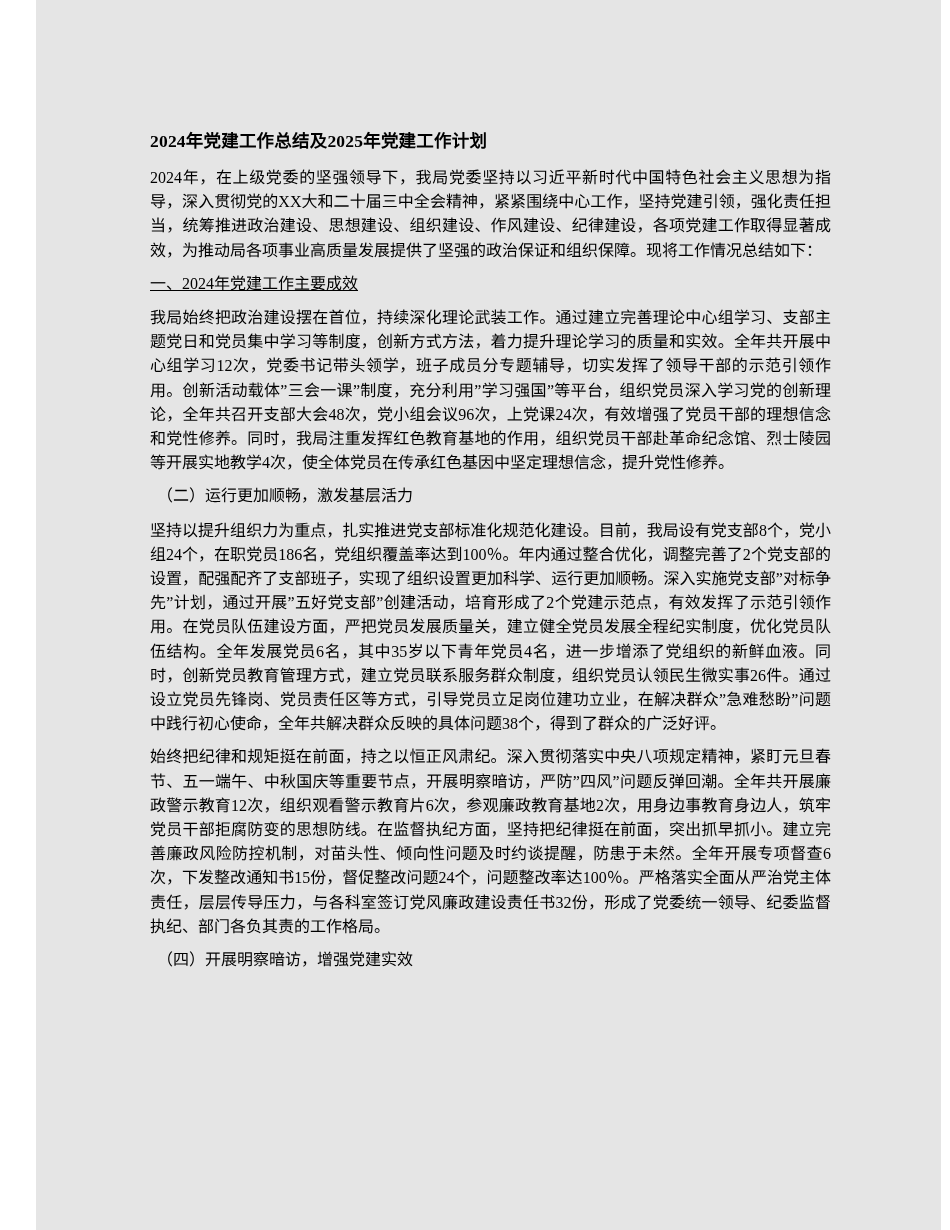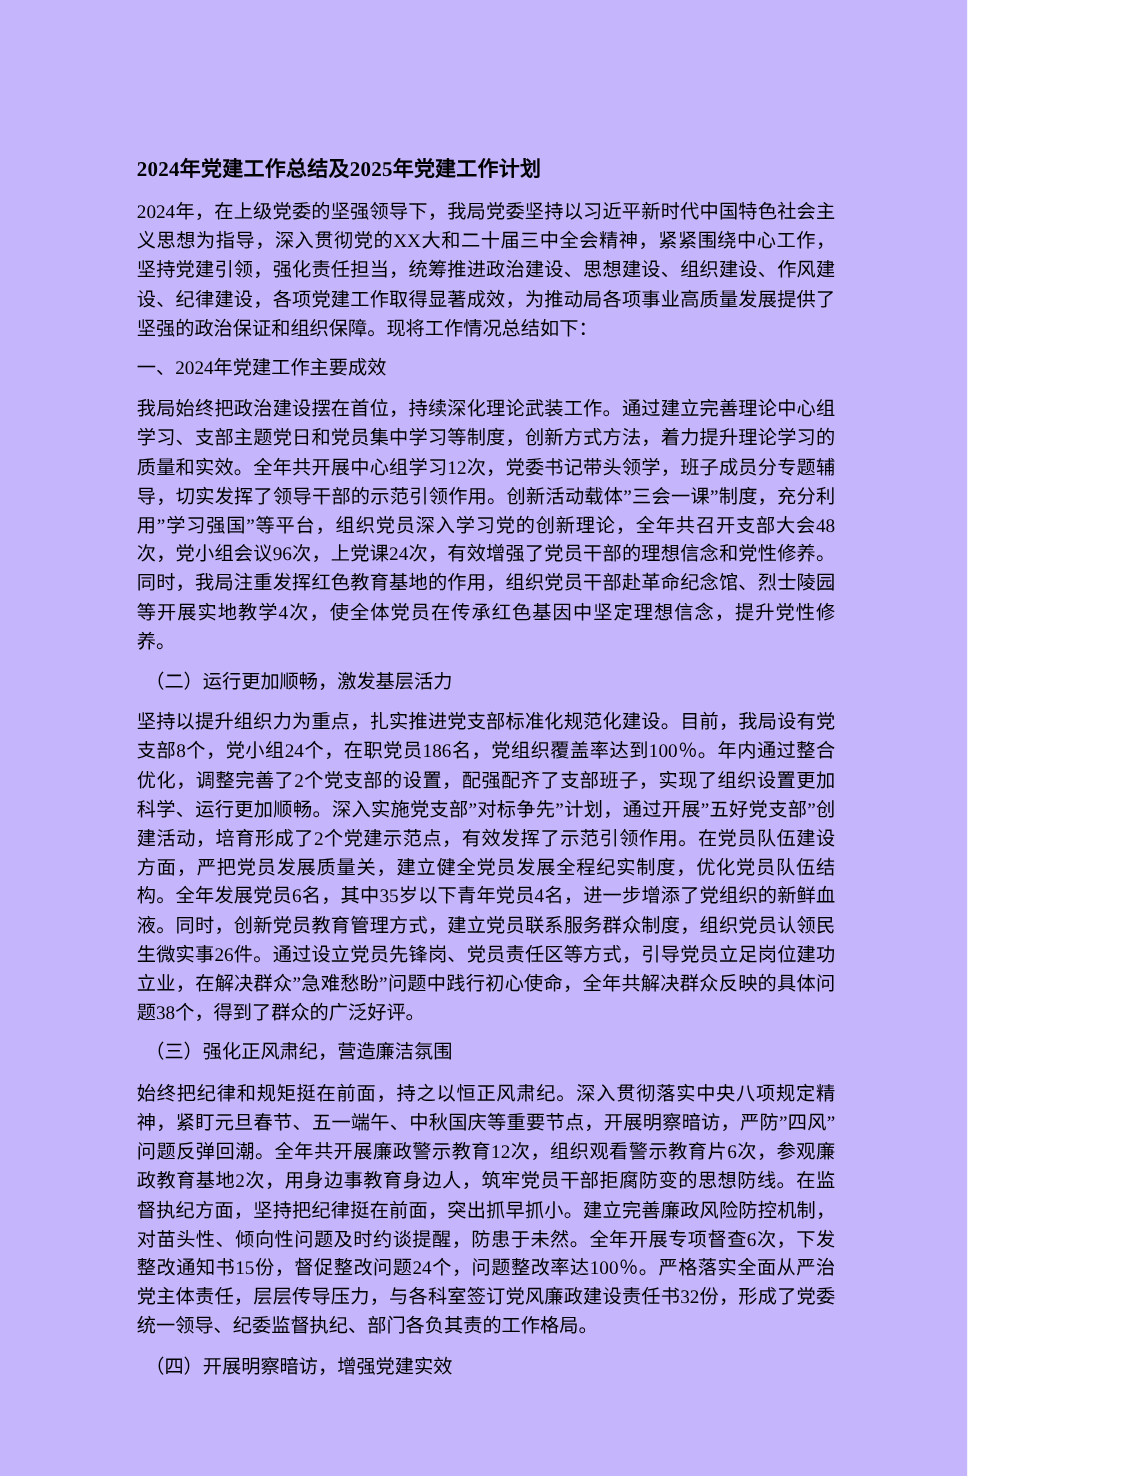--- a/index.html
+++ b/index.html
@@ -11,25 +11,26 @@
   body {
     width: 950px;
     height: 1230px;
     overflow: hidden;
     font-family: "Liberation Serif", "DejaVu Serif", serif;
     color: #000000;
     -webkit-font-smoothing: antialiased;
   }
   .page {
     position: relative;
-    width: 806px;
+    width: 905px;
     height: 1230px;
-    background: #c4b5fd;
+    background: #e5e5e5;
     box-sizing: border-box;
     padding: 128px 110px 0 114px;
+    margin-left: 36px;
   }
   .doc-title {
     font-size: 17.5px;
     font-weight: bold;
     line-height: 26px;
     margin: 0 0 12px 0;
     letter-spacing: 0.2px;
     text-align: left;
   }
   .para {
@@ -37,20 +38,21 @@
     line-height: 24.2px;
     margin: 0 0 9px 0;
     text-align: justify;
     text-justify: inter-ideograph;
     letter-spacing: 0px;
     text-indent: 0;
   }
   .para.heading-l1 {
     text-indent: 0;
     margin-bottom: 10px;
+    text-decoration: underline;
   }
   .para.heading-l2 {
     text-indent: 7px;
     margin-bottom: 10px;
   }
   .para.body {
     margin-bottom: 9px;
   }
   .para:last-child {
     margin-bottom: 0;
@@ -67,19 +69,18 @@
 
   <p class="para heading-l1">一、2024年党建工作主要成效</p>
 
 
   <p class="para body">我局始终把政治建设摆在首位，持续深化理论武装工作。通过建立完善理论中心组学习、支部主题党日和党员集中学习等制度，创新方式方法，着力提升理论学习的质量和实效。全年共开展中心组学习12次，党委书记带头领学，班子成员分专题辅导，切实发挥了领导干部的示范引领作用。创新活动载体”三会一课”制度，充分利用”学习强国”等平台，组织党员深入学习党的创新理论，全年共召开支部大会48次，党小组会议96次，上党课24次，有效增强了党员干部的理想信念和党性修养。同时，我局注重发挥红色教育基地的作用，组织党员干部赴革命纪念馆、烈士陵园等开展实地教学4次，使全体党员在传承红色基因中坚定理想信念，提升党性修养。</p>
 
   <p class="para heading-l2">（二）运行更加顺畅，激发基层活力</p>
 
   <p class="para body">坚持以提升组织力为重点，扎实推进党支部标准化规范化建设。目前，我局设有党支部8个，党小组24个，在职党员186名，党组织覆盖率达到100％。年内通过整合优化，调整完善了2个党支部的设置，配强配齐了支部班子，实现了组织设置更加科学、运行更加顺畅。深入实施党支部”对标争先”计划，通过开展”五好党支部”创建活动，培育形成了2个党建示范点，有效发挥了示范引领作用。在党员队伍建设方面，严把党员发展质量关，建立健全党员发展全程纪实制度，优化党员队伍结构。全年发展党员6名，其中35岁以下青年党员4名，进一步增添了党组织的新鲜血液。同时，创新党员教育管理方式，建立党员联系服务群众制度，组织党员认领民生微实事26件。通过设立党员先锋岗、党员责任区等方式，引导党员立足岗位建功立业，在解决群众”急难愁盼”问题中践行初心使命，全年共解决群众反映的具体问题38个，得到了群众的广泛好评。</p>
 
-  <p class="para heading-l2">（三）强化正风肃纪，营造廉洁氛围</p>
 
   <p class="para body">始终把纪律和规矩挺在前面，持之以恒正风肃纪。深入贯彻落实中央八项规定精神，紧盯元旦春节、五一端午、中秋国庆等重要节点，开展明察暗访，严防”四风”问题反弹回潮。全年共开展廉政警示教育12次，组织观看警示教育片6次，参观廉政教育基地2次，用身边事教育身边人，筑牢党员干部拒腐防变的思想防线。在监督执纪方面，坚持把纪律挺在前面，突出抓早抓小。建立完善廉政风险防控机制，对苗头性、倾向性问题及时约谈提醒，防患于未然。全年开展专项督查6次，下发整改通知书15份，督促整改问题24个，问题整改率达100％。严格落实全面从严治党主体责任，层层传导压力，与各科室签订党风廉政建设责任书32份，形成了党委统一领导、纪委监督执纪、部门各负其责的工作格局。</p>
 
   <p class="para heading-l2">（四）开展明察暗访，增强党建实效</p>
 
 </div>
 
 </body></html>

